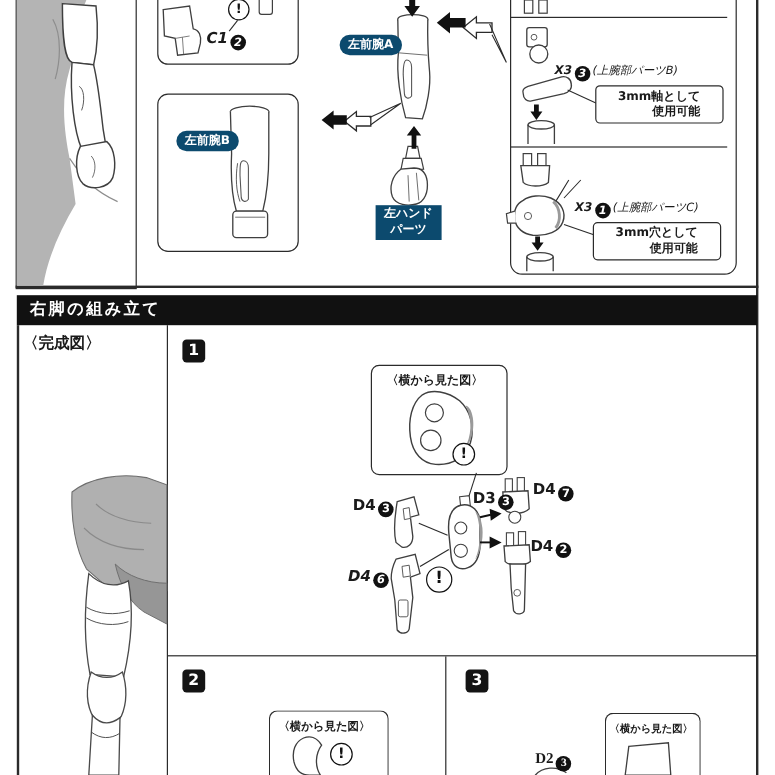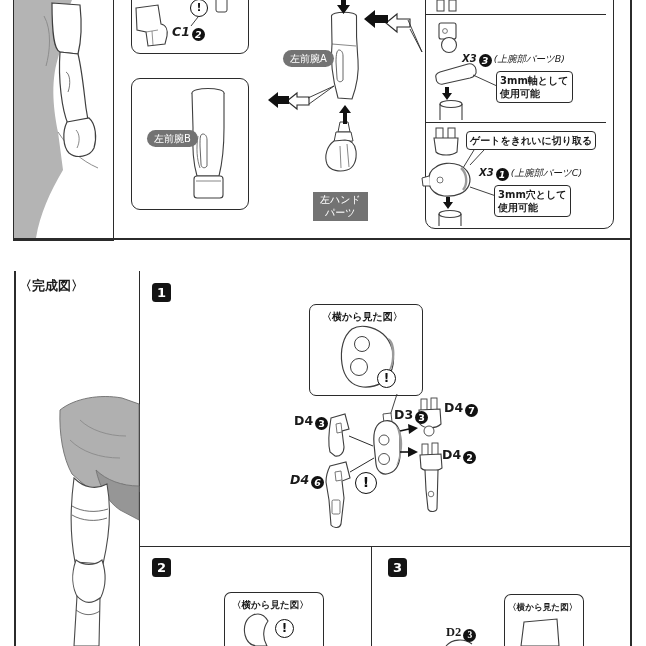--- a/index.html
+++ b/index.html
@@ -1,30 +1,30 @@
 <!DOCTYPE html>
 <html><head>
 <meta charset="utf-8">
 <style>
   html,body{margin:0;padding:0;background:#fff;}
   #page{position:relative;width:646px;height:646px;background:#fff;overflow:hidden;
         font-family:"DejaVu Sans","Liberation Sans",sans-serif;color:#1a1a1a;}
   .box{position:absolute;border:1.4px solid #2b2b2b;border-radius:9px;background:#fff;z-index:1;}
   .line{position:absolute;background:#2b2b2b;z-index:1;}
   .art{position:absolute;left:0;top:0;z-index:2;pointer-events:none;}
-  .badge{position:absolute;z-index:3;background:#737373;color:#fff;border-radius:9px;
-         font-size:10px;line-height:13px;padding:2px 7px;white-space:nowrap;font-weight:400;margin-top:21px;}
+  .badge{position:absolute;z-index:3;background:#0c4a6e;color:#fff;border-radius:9px;
+         font-size:10px;line-height:13px;padding:2px 7px;white-space:nowrap;font-weight:700;}
   .badge2{border-radius:0;text-align:center;line-height:12.5px;}
   .cnum{display:inline-block;width:13px;height:13px;border-radius:50%;background:#111;color:#fff;
         font-size:9.5px;line-height:13.5px;text-align:center;font-weight:bold;vertical-align:-2px;margin:0 2px;}
   .plabel{position:absolute;z-index:3;font-size:12.5px;font-weight:600;white-space:nowrap;}
   .xrow{position:absolute;z-index:3;font-size:10px;font-weight:600;white-space:nowrap;font-style:italic;}
   .xrow .nm{font-weight:500;font-size:9.5px;}
   .callout{position:absolute;z-index:3;border:1.2px solid #2b2b2b;border-radius:4px;background:#fff;
-           font-size:10px;line-height:13px;padding:2px 3px;white-space:nowrap;font-weight:600;}
+           font-size:10px;line-height:13px;padding:2px 18px;white-space:nowrap;font-weight:600;text-align:right;}
   .warn{position:absolute;z-index:4;background:#fff;border:1.8px solid #111;border-radius:50%;
         text-align:center;font-weight:bold;color:#111;}
   .stepnum{position:absolute;z-index:3;width:19px;height:19px;background:#141414;border-radius:3.5px;
            color:#fff;font-size:13px;font-weight:bold;text-align:center;line-height:19px;}
   .svlabel{position:absolute;z-index:3;font-size:10px;font-weight:600;white-space:nowrap;font-family:Liberation Mono, monospace;}
   #hdr{position:absolute;left:14px;top:246px;width:617px;height:25px;background:#111;z-index:3;}
   #hdr span{color:#fff;font-size:13.5px;font-weight:bold;line-height:25px;margin-left:11px;letter-spacing:2px;}
   .klabel{position:absolute;z-index:3;font-size:13px;font-weight:bold;white-space:nowrap;}
 </style>
 </head>
@@ -38,20 +38,23 @@
 
   <div class="box" style="left:131px;top:78px;width:116px;height:130px;"></div>
 
   <div class="box" style="left:425px;top:-12px;width:187px;height:239px;border-radius:10px;"></div>
   <div class="line" style="left:425px;top:14px;width:181px;height:1.3px;"></div>
   <div class="line" style="left:425px;top:122px;width:181px;height:1.3px;"></div>
 
   <div class="line" style="left:13px;top:238px;width:619px;height:1.6px;"></div>
   <div class="line" style="left:630px;top:0;width:2.4px;height:646px;"></div>
 
+  <div id="hdr">
+    <span>右脚の組み立て</span>
+  </div>
 
   <div class="line" style="left:14px;top:271px;width:1.5px;height:375px;"></div>
   <div class="line" style="left:139px;top:271px;width:1.4px;height:375px;"></div>
   <div class="line" style="left:140px;top:546px;width:491px;height:1.4px;"></div>
   <div class="line" style="left:371px;top:547px;width:1.4px;height:99px;"></div>
 
   <div class="klabel" style="left:19px;top:277px;">〈完成図〉</div>
 
   <div class="stepnum" style="left:152px;top:283px;">1</div>
   <div class="stepnum" style="left:152px;top:558px;">2</div>
@@ -213,21 +216,20 @@
     <span>パーツ</span>
   </div>
 
   <div class="xrow" style="left:462px;top:53px;">
     <span>X3</span><span class="cnum">3</span><span class="nm">(上腕部パーツB)</span>
   </div>
   <div class="callout" style="left:496px;top:71px;">
     <span>3mm軸として</span><br>
     <span>使用可能</span>
   </div>
-  <div class="callout" style="left:466px;top:131px;font-size:10px;">ゲートをきれいに切り取る</div>
   <div class="xrow" style="left:479px;top:167px;">
     <span>X3</span><span class="cnum">1</span><span class="nm">(上腕部パーツC)</span>
   </div>
   <div class="callout" style="left:494px;top:185px;">
     <span>3mm穴として</span><br>
     <span>使用可能</span>
   </div>
 
   <div class="plabel" style="left:294px;top:413px;">
     <span>D4</span><span class="cnum">3</span>

